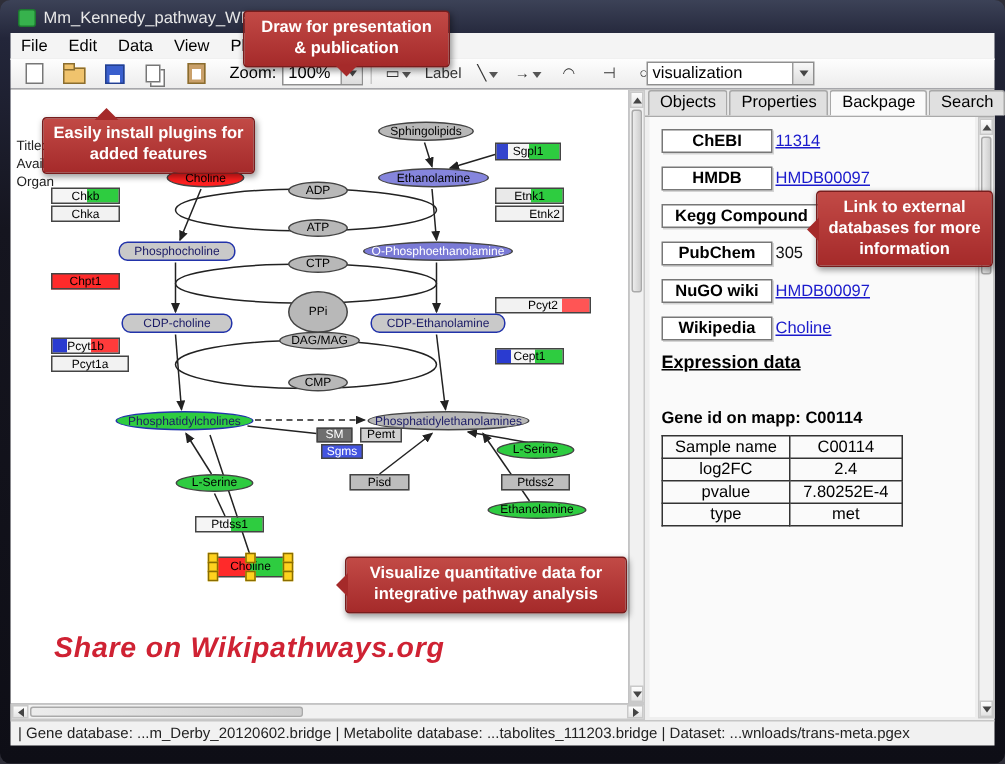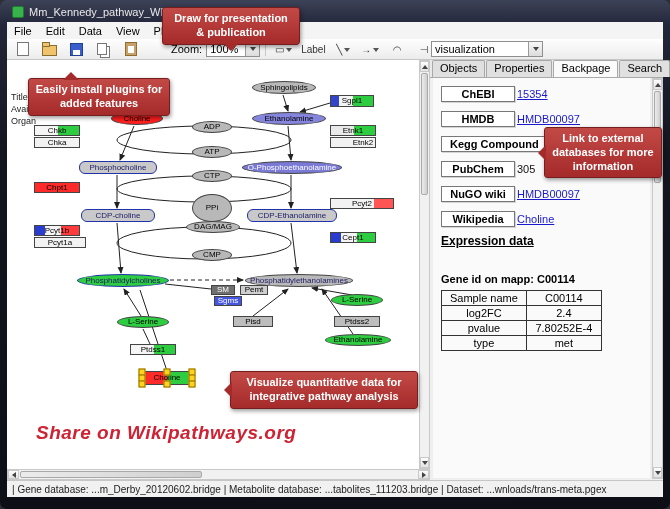--- a/index.html
+++ b/index.html
@@ -12,21 +12,21 @@
   .menubar{position:absolute;left:7px;top:22px;width:656px;height:17px;background:#f4f4f4;
            border-bottom:1px solid #d0d0d0;display:flex;align-items:center;font-size:11px;z-index:1;}
   .menu-item{padding:1px 7px;cursor:default;}
   .toolbar{position:absolute;left:7px;top:39px;width:656px;height:21px;background:linear-gradient(#fefefe,#ececec);
            border-bottom:1px solid #c6c6c6;display:flex;align-items:center;padding:0 3px;box-sizing:border-box;z-index:1;}
   .tb-group{display:flex;align-items:center;gap:2px;}
   .tbtn{height:17px;min-width:19px;display:flex;align-items:center;justify-content:center;
         border:1px solid transparent;border-radius:2px;padding:0 2px;font-size:10px;}
   .tglyph{font-size:10px;color:#333;}
   .dd-tri{width:0;height:0;border:3px solid transparent;border-top:4px solid #555;margin:4px 0 0 2px;}
-  .zoom-label{font-size:11px;margin:0 4px 0 28px;}
+  .zoom-label{font-size:11px;margin:0 4px 0 10px;}
   .combo{height:16px;background:#fff;border:1px solid #8f8f8f;display:flex;align-items:center;font-size:11px;box-sizing:border-box;}
   .zoom-combo{width:54px;}
   .vis-combo{position:absolute;left:424px;width:112px;}
   .combo-text{flex:1;padding:0 3px;white-space:nowrap;overflow:hidden;}
   .combo-btn{width:13px;height:100%;background:linear-gradient(#f8f8f8,#dcdcdc);border-left:1px solid #9a9a9a;
              display:flex;align-items:center;justify-content:center;}
   .tri-down{width:0;height:0;border:3px solid transparent;border-top:4px solid #444;margin-top:3px;}
   .tri-up{width:0;height:0;border:3px solid transparent;border-bottom:4px solid #444;margin-bottom:3px;}
   .tri-left{width:0;height:0;border:3px solid transparent;border-right:4px solid #444;margin-right:3px;}
   .tri-right{width:0;height:0;border:3px solid transparent;border-left:4px solid #444;margin-left:3px;}
@@ -271,21 +271,21 @@
 
   <div class="side-panel">
     <div class="tab-strip">
         <div class="tab">Objects</div>
         <div class="tab">Properties</div>
         <div class="tab active">Backpage</div>
         <div class="tab">Search</div>
       </div>
     <div class="bp-content">
       <div id="bp-sections">
-          <div class="bp-section"><div class="bp-header">ChEBI</div><a class="bp-link" href="#">15354</a></div>
+          <div class="bp-section"><div class="bp-header">ChEBI</div><a class="bp-link" href="#">11314</a></div>
           <div class="bp-section"><div class="bp-header">HMDB</div><a class="bp-link" href="#">HMDB00097</a></div>
           <div class="bp-section"><div class="bp-header">Kegg Compound</div><a class="bp-link" href="#">C00114</a></div>
           <div class="bp-section"><div class="bp-header">PubChem</div><div class="bp-value">305</div></div>
           <div class="bp-section"><div class="bp-header">NuGO wiki</div><a class="bp-link" href="#">HMDB00097</a></div>
           <div class="bp-section"><div class="bp-header">Wikipedia</div><a class="bp-link" href="#">Choline</a></div>
         </div>
       <div class="bp-exp-heading">Expression data</div>
       <div class="bp-gene-line">Gene id on mapp: C00114</div>
       <table class="bp-table">
           <tbody id="exp-tbody">

